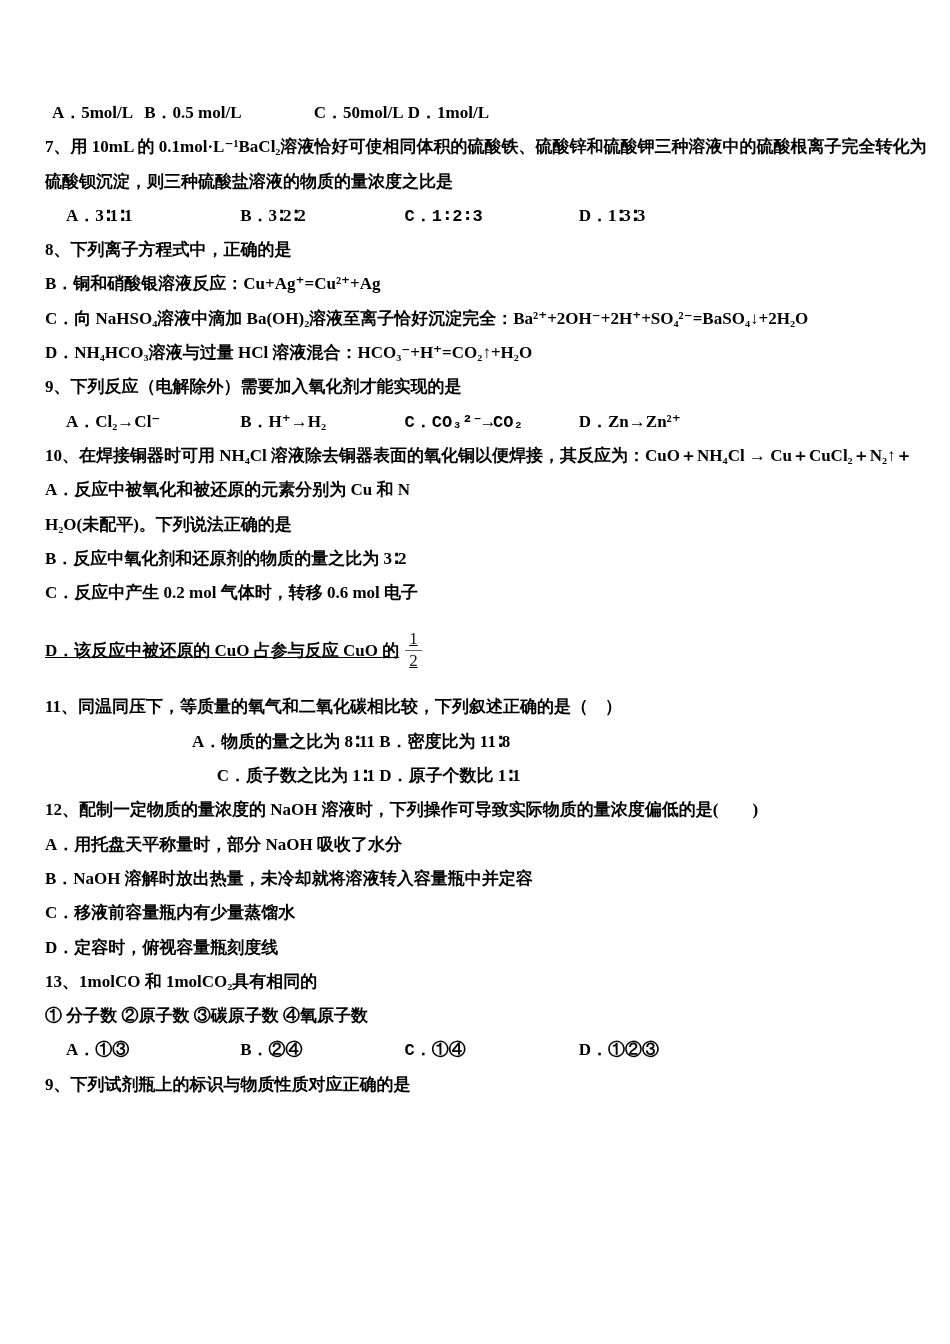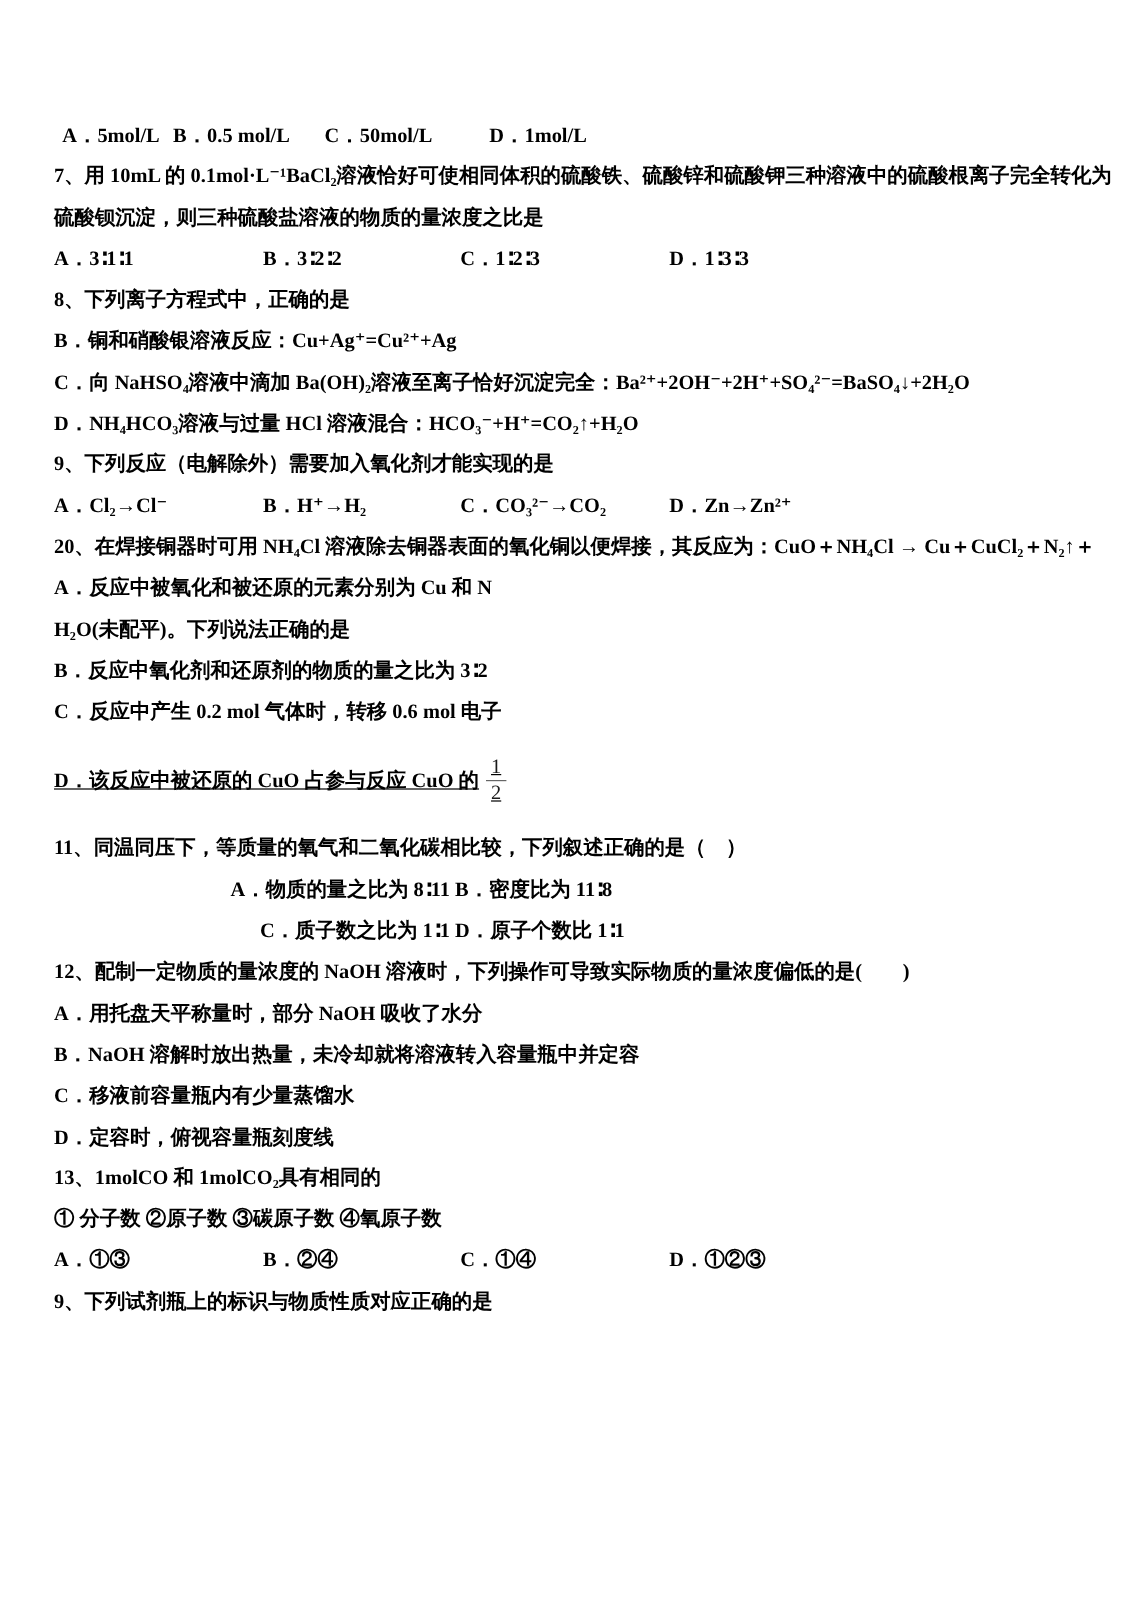--- a/index.html
+++ b/index.html
@@ -20,27 +20,27 @@
     font-size: 17px;
     color: #000000;
   }
   .line {
     height: 34.3px;
     line-height: 34.3px;
     white-space: nowrap;
   }
   .opt { display: inline-block; }
   
-  .opts4 .opt:nth-child(1) { width: 170px; }
+  .opts4 .opt:nth-child(1) { width: 170px; margin-left: 21px; }
   .opts4 .opt:nth-child(2) { width: 160px; }
-  .opts4 .opt:nth-child(3) { width: 170px; }
+  .opts4 .opt:nth-child(3) { width: 170px; font-family: Liberation Mono, monospace; }
   
   .opts-tight .opt:nth-child(1) { width: 95px; text-align: center; }
   .opts-tight .opt:nth-child(2) { width: 122px; }
-  .opts-tight .opt:nth-child(3) { width: 133px; }
+  .opts-tight .opt:nth-child(3) { width: 133px; text-align: right; }
   
   .opts2 .opt:nth-child(1) { width: 330px; text-align: right; }
   
   .line-frac {
     height: 80px;
     display: flex;
     align-items: center;
     white-space: nowrap;
     text-decoration: underline;
   }
@@ -87,21 +87,21 @@
   <div class="line">D．NH₄HCO₃溶液与过量 HCl 溶液混合：HCO₃⁻+H⁺=CO₂↑+H₂O</div>
 
   <div class="line">9、下列反应（电解除外）需要加入氧化剂才能实现的是</div>
   <div class="line opts4">
     <span class="opt">A．Cl₂→Cl⁻</span>
     <span class="opt">B．H⁺→H₂</span>
     <span class="opt">C．CO₃²⁻→CO₂</span>
     <span class="opt">D．Zn→Zn²⁺</span>
   </div>
 
-  <div class="line">20、在焊接铜器时可用 NH₄Cl 溶液除去铜器表面的氧化铜以便焊接，其反应为：CuO＋NH₄Cl → Cu＋CuCl₂＋N₂↑＋</div>
+  <div class="line">10、在焊接铜器时可用 NH₄Cl 溶液除去铜器表面的氧化铜以便焊接，其反应为：CuO＋NH₄Cl → Cu＋CuCl₂＋N₂↑＋</div>
   <div class="line">A．反应中被氧化和被还原的元素分别为 Cu 和 N</div>
   <div class="line">H₂O(未配平)。下列说法正确的是</div>
   <div class="line">B．反应中氧化剂和还原剂的物质的量之比为 3∶2</div>
   <div class="line">C．反应中产生 0.2 mol 气体时，转移 0.6 mol 电子</div>
   <div class="line-frac">
     <span>D．该反应中被还原的 CuO 占参与反应 CuO 的</span>
     <span class="frac">
       <span class="num">1</span>
       <span class="den">2</span>
     </span>

